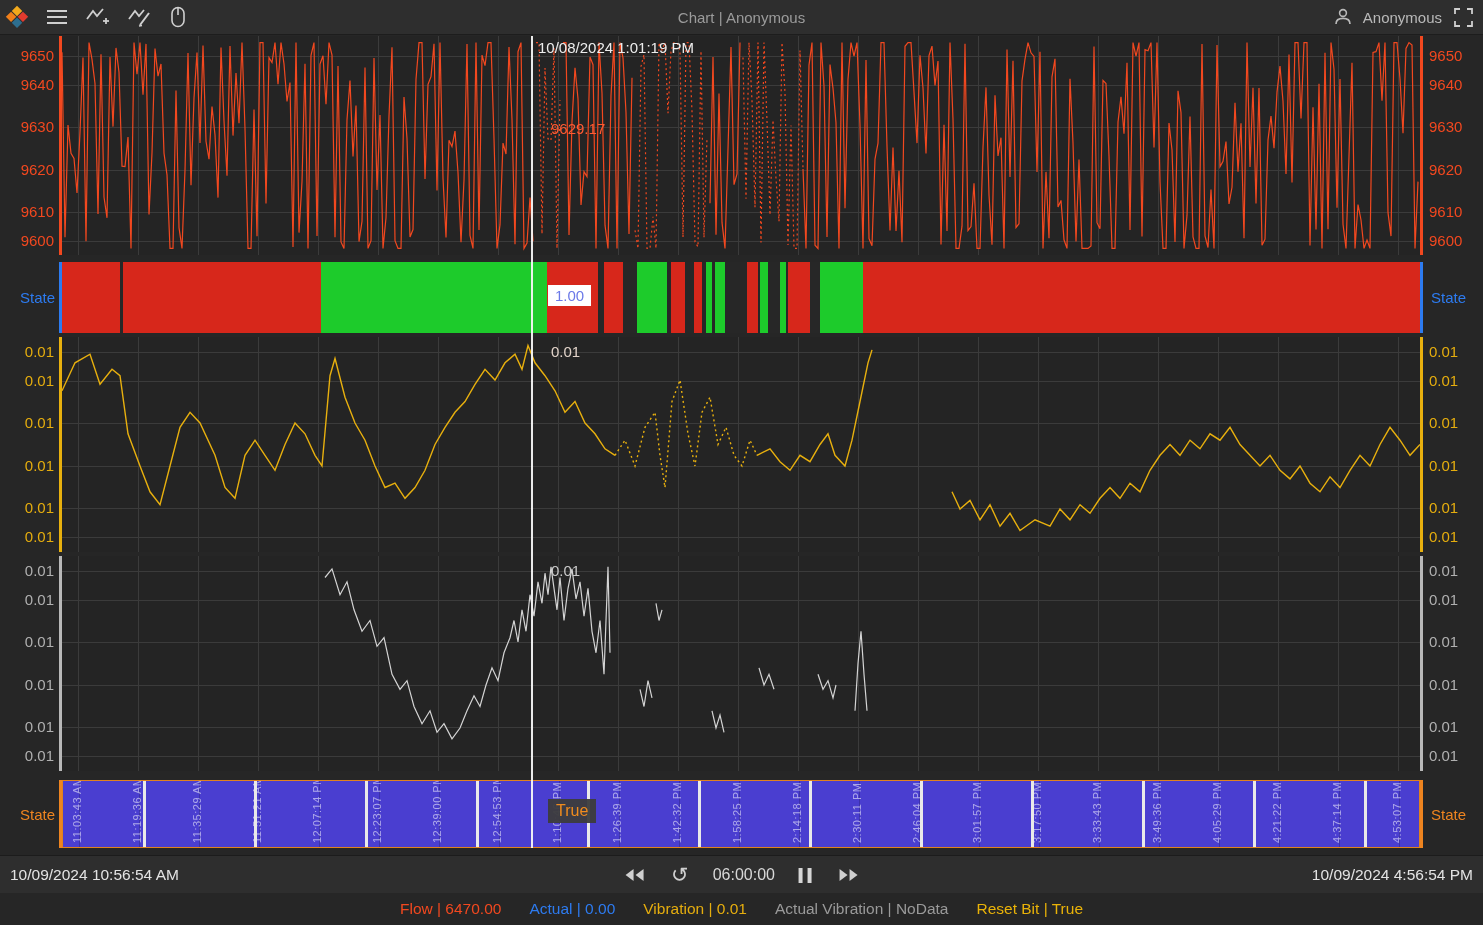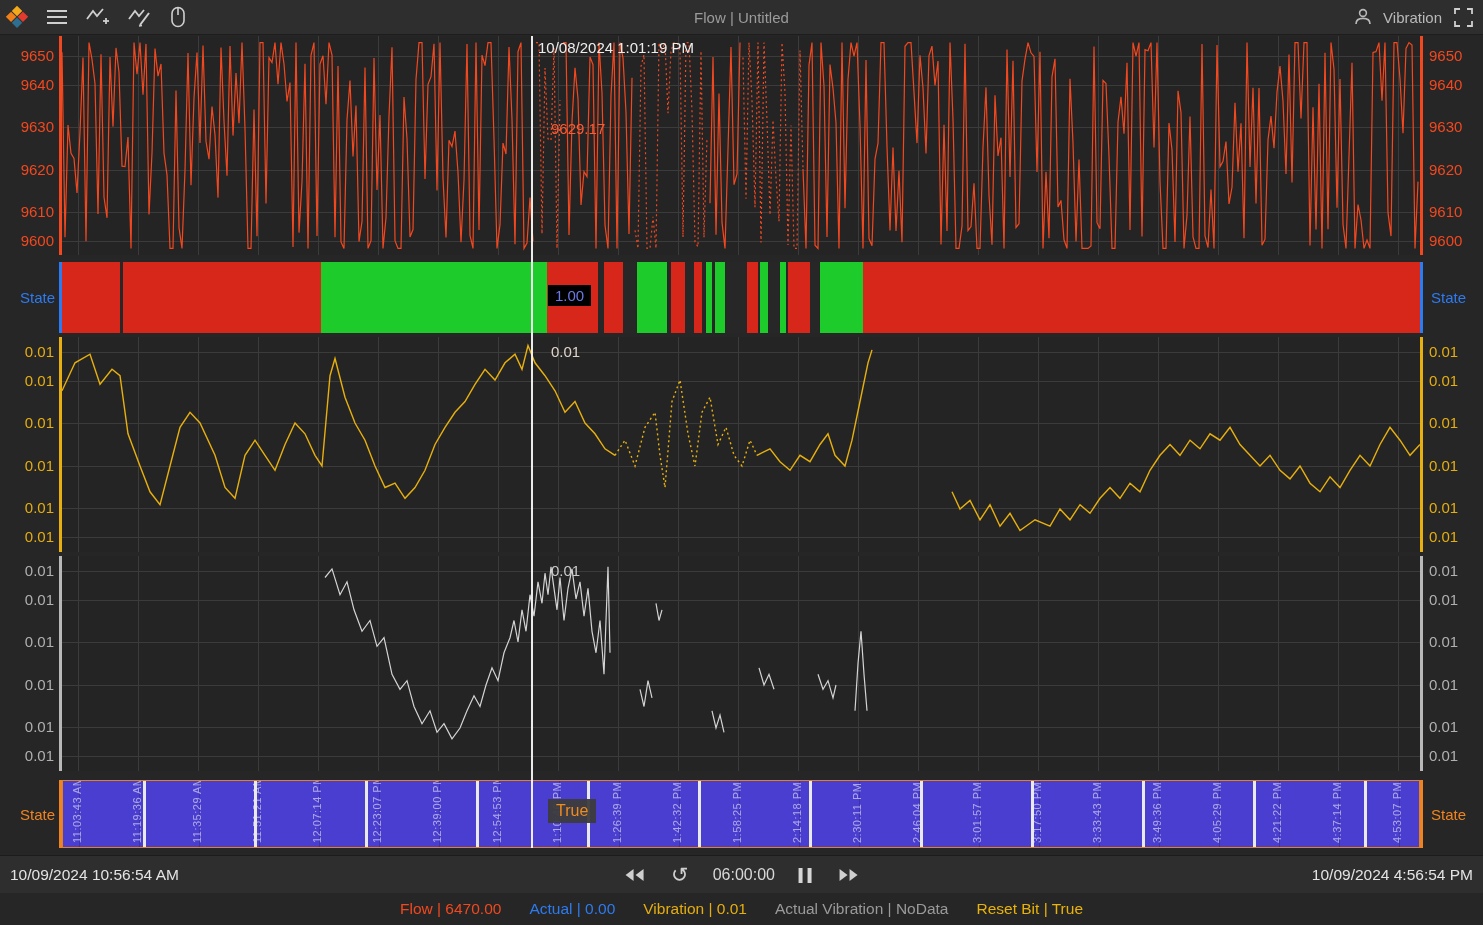--- a/index.html
+++ b/index.html
@@ -30,21 +30,21 @@
   .strip-label.sr{left:1431px;width:55px;justify-content:flex-start;}
   #reset-plot{border:1px solid #e0821e;box-sizing:border-box;background:#4a3ed0;}
   .ts{position:absolute;left:0;top:0;transform-origin:0 0;font-size:11px;
       color:rgba(255,255,255,0.55);white-space:nowrap;letter-spacing:0.5px;}
 
   
   .cursor-line{position:absolute;left:531px;top:36px;width:2px;height:812px;background:#f5f5f5;opacity:.95;}
   .cur-label{position:absolute;font-size:15px;white-space:nowrap;}
   #cur-time{left:538px;top:39px;color:#ededed;}
   #cur-flow{left:551px;top:120px;color:#ff5b33;}
-  #cur-state{left:548px;top:285px;color:#6b79e8;background:#000000;padding:2px 7px;}
+  #cur-state{left:548px;top:285px;color:#6b79e8;background:#ffffff;padding:2px 7px;}
   #cur-vib{left:551px;top:343px;color:#e0d2c8;}
   #cur-act{left:551px;top:562px;color:#c9c9c9;}
   #cur-reset{left:548px;top:799px;color:#f08c1e;background:rgba(60,60,60,0.95);padding:3px 8px;font-size:16px;}
 
   
   .timebar{position:absolute;left:0;top:855px;width:100%;height:38px;background:#2e2e2e;
            border-top:1px solid #1c1c1c;display:flex;align-items:center;}
   .tb-date{color:#e3e3e3;font-size:15.5px;cursor:pointer;}
   #date-start{position:absolute;left:10px;} #date-end{position:absolute;right:10px;}
   .controls{position:absolute;left:50%;transform:translateX(-50%);display:flex;align-items:center;gap:22px;}
@@ -100,29 +100,29 @@
             <line x1="11" y1="19" x2="14" y2="18.5" stroke="#cfcfcf" stroke-width="1.5"></line>
           </svg>
       </button>
       <button class="icon-btn">
         <svg width="16" height="22" viewBox="0 0 16 22">
             <rect x="2" y="1.5" width="12" height="19" rx="6" fill="none" stroke="#cfcfcf" stroke-width="1.6"></rect>
             <line x1="8" y1="2" x2="8" y2="9" stroke="#cfcfcf" stroke-width="1.6"></line>
           </svg>
       </button>
     </div>
-    <div class="tb-title">Flow | Untitled</div>
+    <div class="tb-title">Chart | Anonymous</div>
     <div class="tb-right">
       <span style="display:flex;">
         <svg width="20" height="20" viewBox="0 0 20 20">
             <circle cx="10" cy="6" r="3.4" fill="none" stroke="#b9b9b9" stroke-width="1.6"></circle>
             <path d="M3 17c0-4 3.2-5.6 7-5.6s7 1.6 7 5.6" fill="none" stroke="#b9b9b9" stroke-width="1.6"></path>
           </svg>
       </span>
-      <span class="tb-user">Vibration</span>
+      <span class="tb-user">Anonymous</span>
       <button class="icon-btn">
         <svg width="19" height="19" viewBox="0 0 19 19">
             <g stroke="#cfcfcf" stroke-width="1.8" fill="none">
               <path d="M1 6V1h5"></path>
               <path d="M13 1h5v5"></path>
               <path d="M18 13v5h-5"></path>
               <path d="M6 18H1v-5"></path>
             </g>
           </svg>
       </button>

